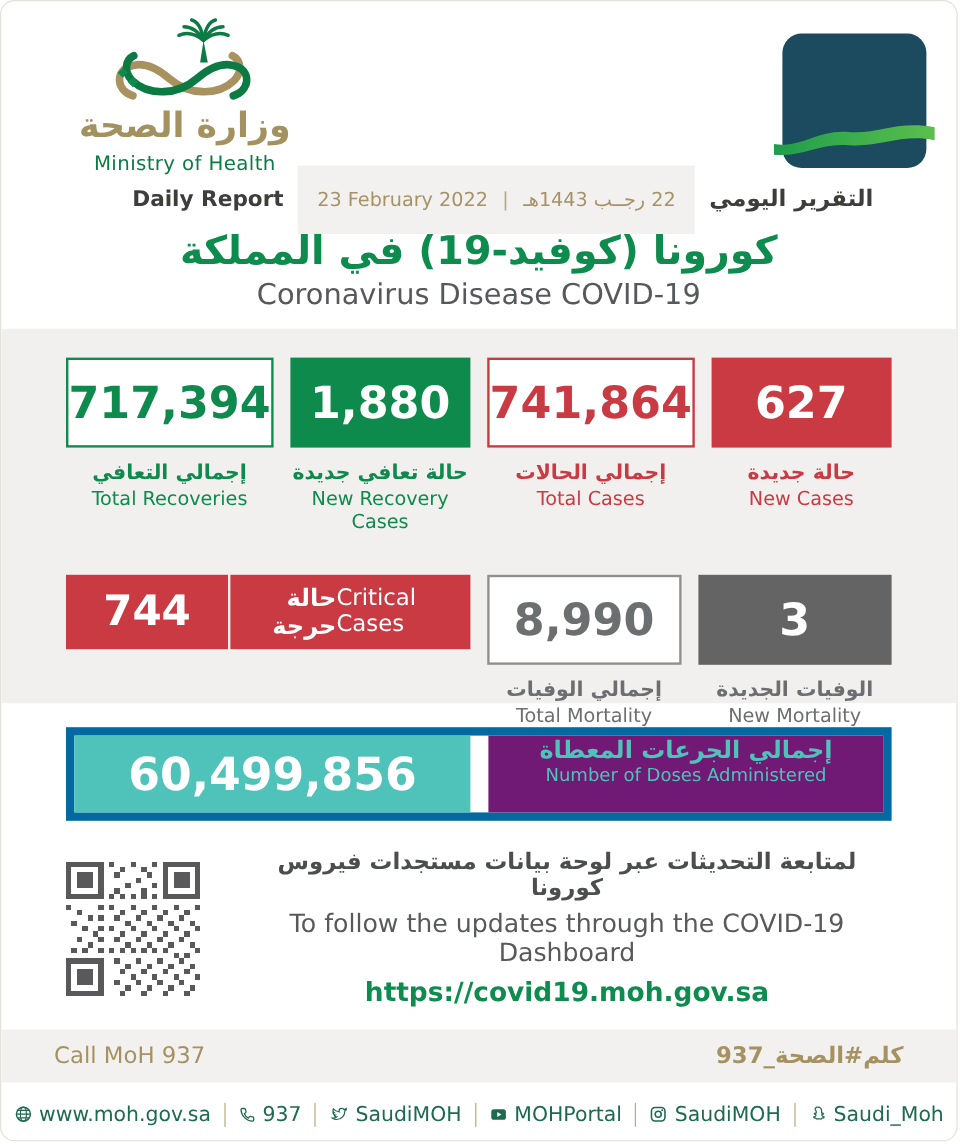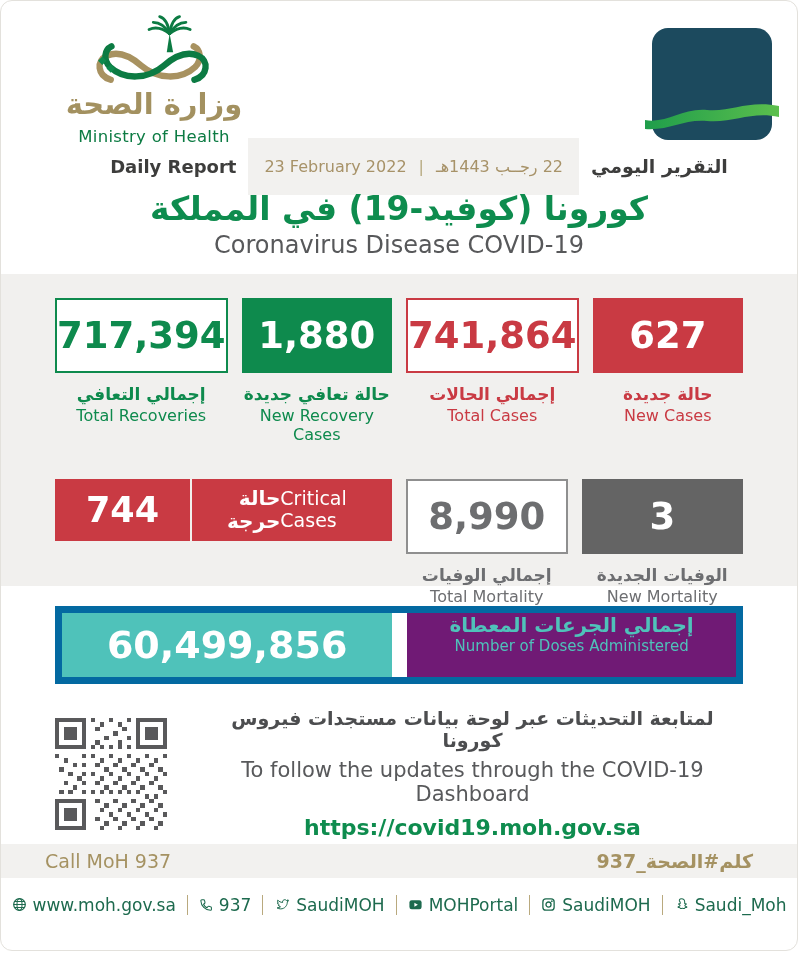--- a/index.html
+++ b/index.html
@@ -55,21 +55,21 @@
 
   
   .qr-section{margin:26px 54px 0;display:flex;align-items:center;gap:35px;height:128px;}
   .qr-svg{flex:0 0 112px;}
   .dash-text{flex:1;text-align:center;}
   .dash-ar{font-weight:bold;font-size:19px;color:#4c4d4f;}
   .dash-en{font-size:21px;color:#58595b;margin-top:7px;}
   .dash-url{font-size:22px;font-weight:bold;color:#0e8c4e;margin-top:9px;display:inline-block;text-decoration:none;}
 
   
-  .hashtag-strip{margin-top:6px;background:#f2f1ef;height:34px;display:flex;align-items:center;justify-content:space-between;padding:0 44px;color:#a59262;font-size:19px;}
+  .hashtag-strip{margin-top:20px;background:#f2f1ef;height:44px;display:flex;align-items:center;justify-content:space-between;padding:0 44px;color:#a59262;font-size:19px;}
   .hashtag-strip .rt{font-weight:bold;}
 
   
   .social-footer{margin-top:17px;display:flex;align-items:center;justify-content:center;color:#1d6a4e;font-size:17px;}
   .f-item{display:flex;align-items:center;gap:6px;padding:0 11px;}
   .f-item + .f-item{border-left:1px solid #b9a97e;}
   .f-item svg{display:block;}
 </style>
 </head>
 <body>

